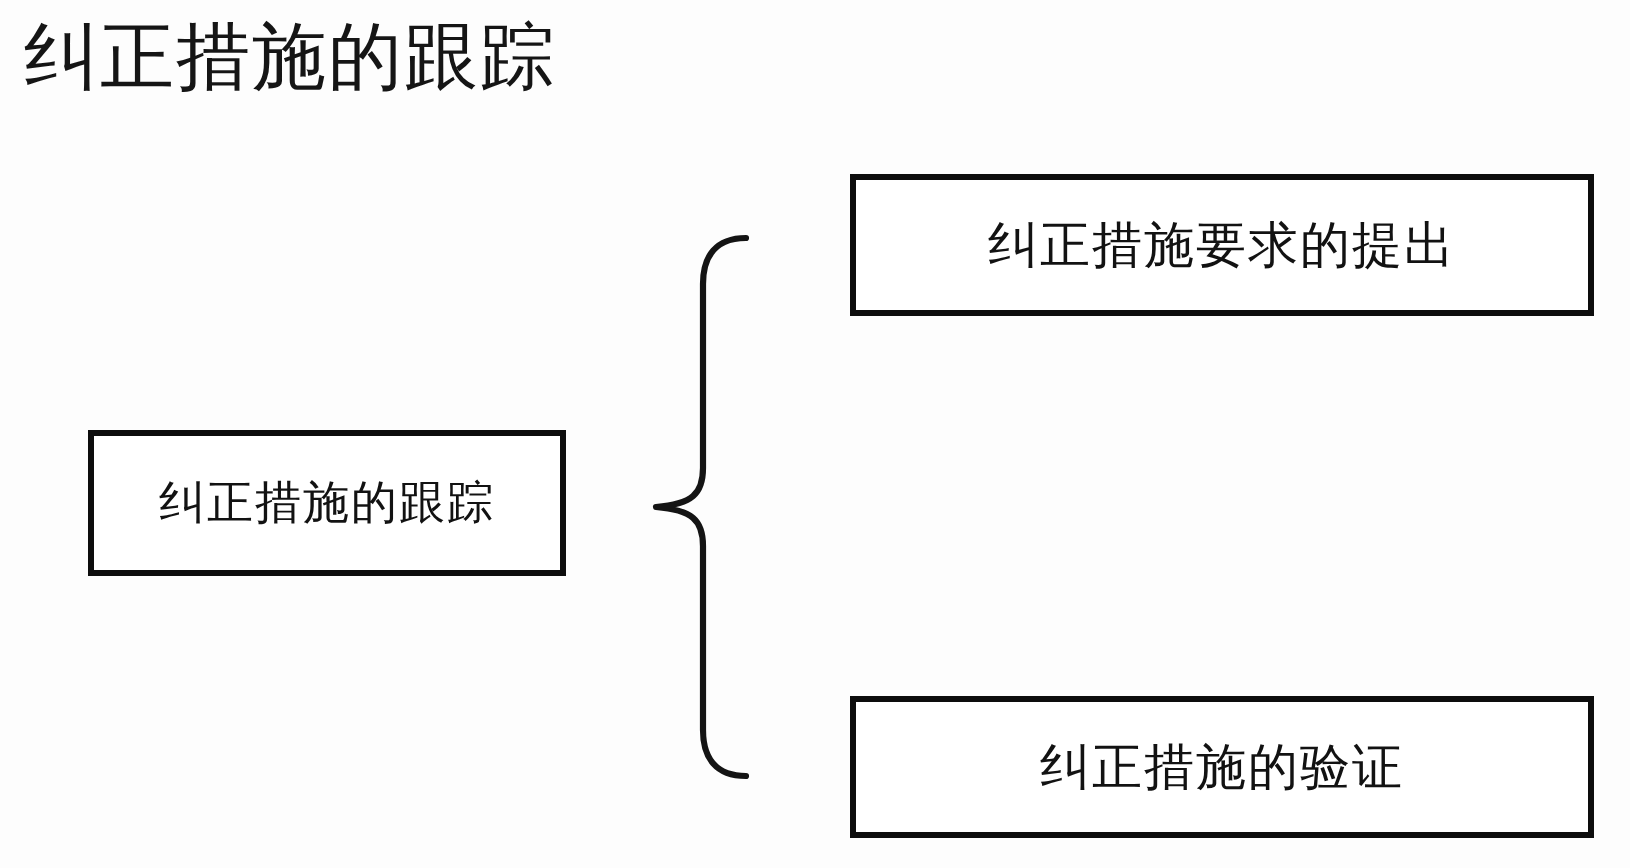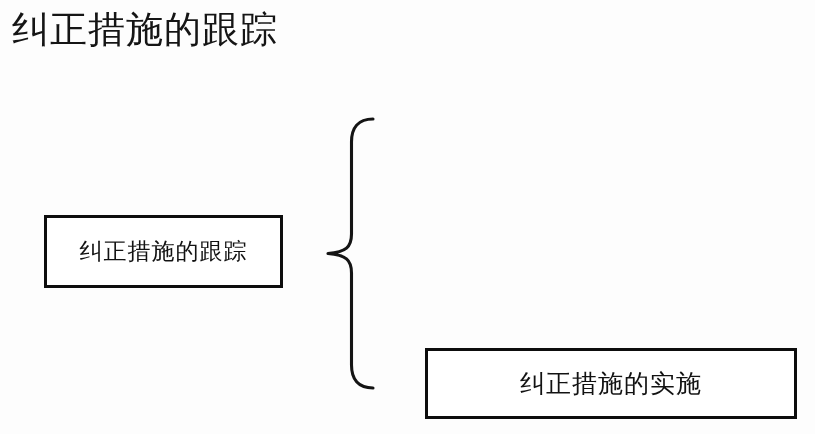--- a/index.html
+++ b/index.html
@@ -99,19 +99,22 @@
       <path d="M 53 9
                C 38 9, 31.5 18, 31.5 32
                L 31.5 124
                C 31.5 137, 26 142, 8 143.5
                C 26 145, 31.5 150, 31.5 163
                L 31.5 255
                C 31.5 269, 38 278, 53 278" fill="none" stroke="#141414" stroke-width="3.1" stroke-linecap="round" stroke-linejoin="round"></path>
     </svg>
   </div>
 
+  <div class="node-box branch branch-1">
+    <span>纠正措施要求的提出</span>
+  </div>
 
 
   <div class="node-box branch branch-3">
-    <span>纠正措施的实施</span>
+    <span>纠正措施的验证</span>
   </div>
 
 </div>
 
 </body></html>

